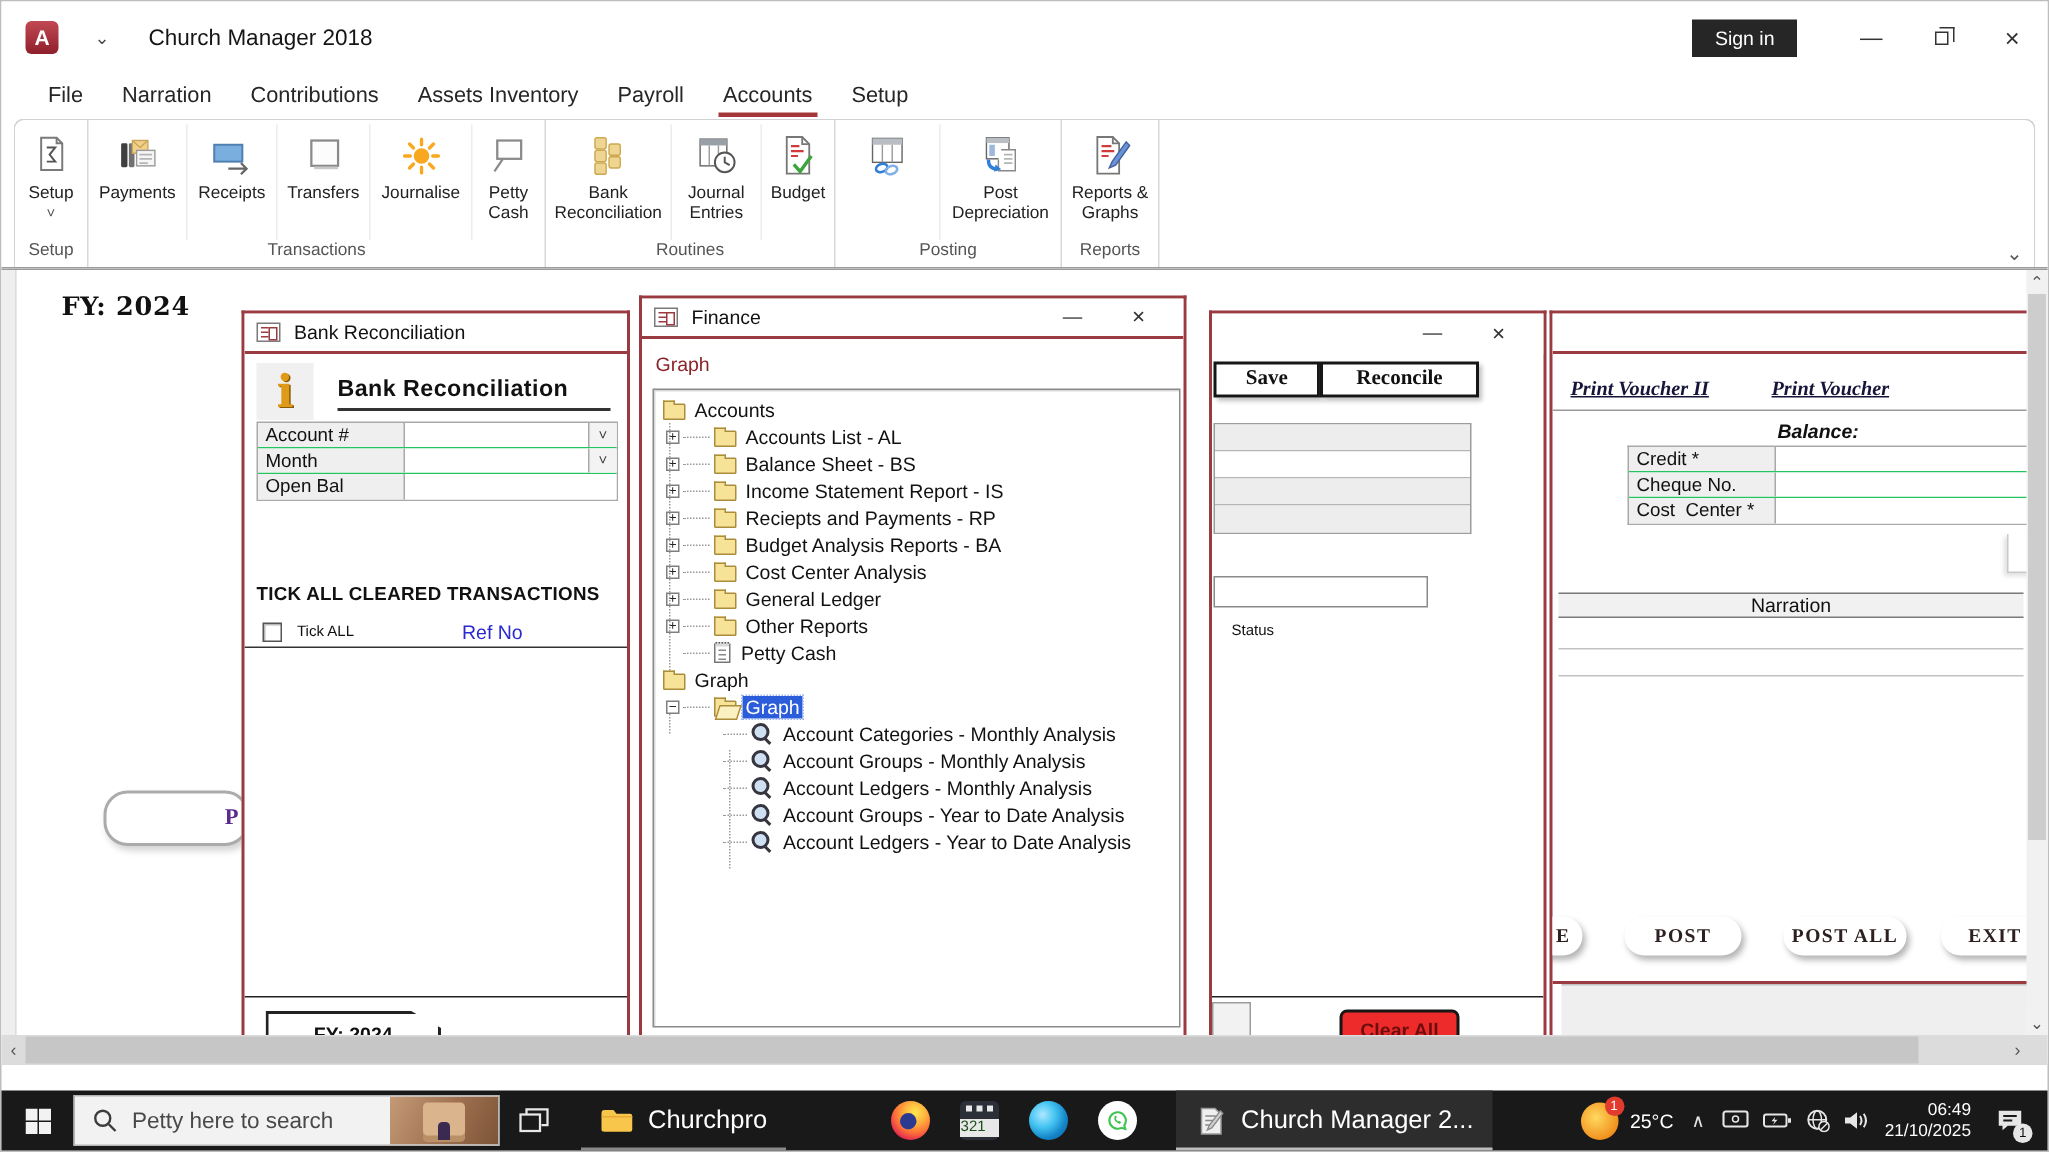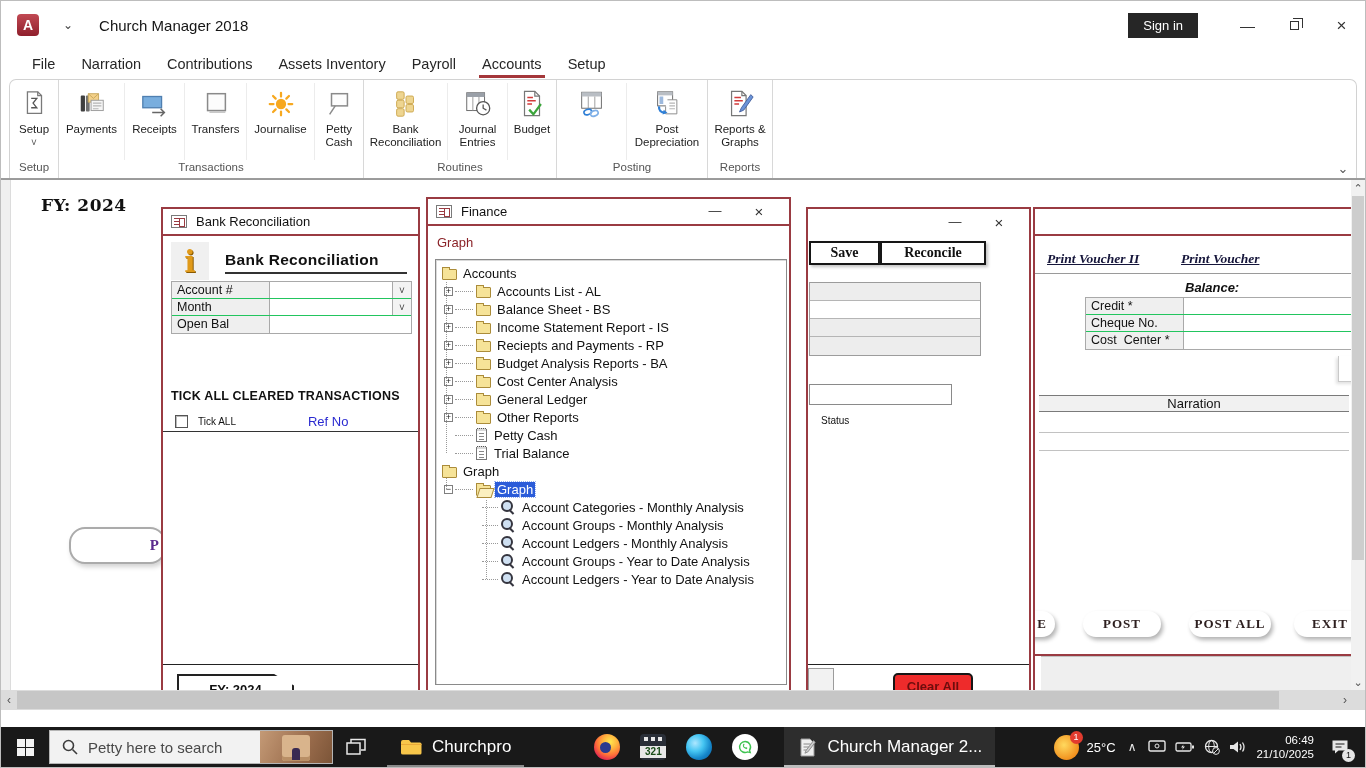--- a/index.html
+++ b/index.html
@@ -137,21 +137,21 @@
 .petra::before{content:"";position:absolute;left:22px;top:4px;width:28px;height:26px;background:#d9b48c;border-radius:3px;box-shadow:inset 0 -4px 0 #b98f66}
 .petra::after{content:"";position:absolute;left:32px;bottom:3px;width:8px;height:12px;background:#3a2a52;border-radius:3px 3px 0 0}
 .ticonbtn{width:46px;height:40px;display:flex;align-items:center;justify-content:center;flex:none}
 .tappbtn{height:40px;display:flex;align-items:center;gap:10px;padding:0 13px;font-size:17px;flex:none}
 .underl{box-shadow:inset 0 -2px 0 #8a8a8a}
 .cmbtn{background:#2d2d2d;box-shadow:inset 0 -2px 0 #bdbdbd}
 .ffx{width:26px;height:26px;border-radius:50%;background:radial-gradient(circle at 62% 30%,#ffe14d 4%,#ffb13d 30%,#ff7139 55%,#e22850 78%,#a8123e);position:relative}
 .ffx::after{content:"";position:absolute;left:6px;top:8px;width:11px;height:11px;border-radius:50%;background:#2b3a8f}
 .mpc{width:26px;height:26px;border-radius:4px;background:#2a2f38;position:relative;display:flex;align-items:flex-end;justify-content:center}
 .mpc::before{content:"";position:absolute;top:3px;left:4px;width:4px;height:4px;background:#e8e8e8;box-shadow:7px 0 0 #e8e8e8,14px 0 0 #e8e8e8}
-.mpc .d{background:#e8e8e8;color:#1a4d1a;font-weight:bold;font-size:10px;line-height:12px;width:26px;text-align:center;margin-bottom:2px}
+.mpc .d{background:#e8e8e8;color:#1a4d1a;font-weight:normal;font-size:10px;line-height:12px;width:26px;margin-bottom:2px}
 .edge{width:26px;height:26px;border-radius:50%;background:radial-gradient(circle at 35% 35%,#aee7ff 0%,#45c5f2 35%,#1586c9 65%,#0a5a9a 100%)}
 .wapp{width:26px;height:26px;border-radius:50%;background:#fff;display:flex;align-items:center;justify-content:center}
 .tray{margin-left:auto;display:flex;align-items:center;gap:9px;padding-right:8px}
 .weather{display:flex;align-items:center;gap:8px}
 .wsun{width:25px;height:25px;border-radius:50%;background:radial-gradient(circle at 40% 40%,#ffd95e,#f08c1a 75%);position:relative}
 .wbadge{position:absolute;right:-4px;top:-4px;width:13px;height:13px;border-radius:50%;background:#e23b2e;color:#fff;font-size:9px;line-height:13px;text-align:center}
 .temp{font-size:13px}
 .chvup{font-size:12px;color:#e6e6e6;padding:0 3px}
 .clock{text-align:right;font-size:11.5px;line-height:14px}
 .notif{position:relative;display:flex;align-items:center;justify-content:center;width:34px;height:40px}
@@ -518,26 +518,20 @@
             <span class="folder"></span>
             <span class="tlabel">Other Reports</span>
           </div>
         <div class="trow">
             <span class="sp1"></span>
             <span class="lead"></span>
             <span class="notepad"></span>
             <span class="tlabel">Petty Cash</span>
           </div>
         <div class="trow">
-            <span class="sp1"></span>
-            <span class="lead"></span>
-            <span class="notepad"></span>
-            <span class="tlabel">Trial Balance</span>
-          </div>
-        <div class="trow">
             <span class="folder" style="margin-left:2px"></span>
             <span class="tlabel">Graph</span>
           </div>
         <div class="trow">
             <span class="exp">−</span>
             <span class="lead"></span>
             <span class="folder open"></span>
             <span class="tlabel sel">Graph</span>
           </div>
         <div class="trow">

